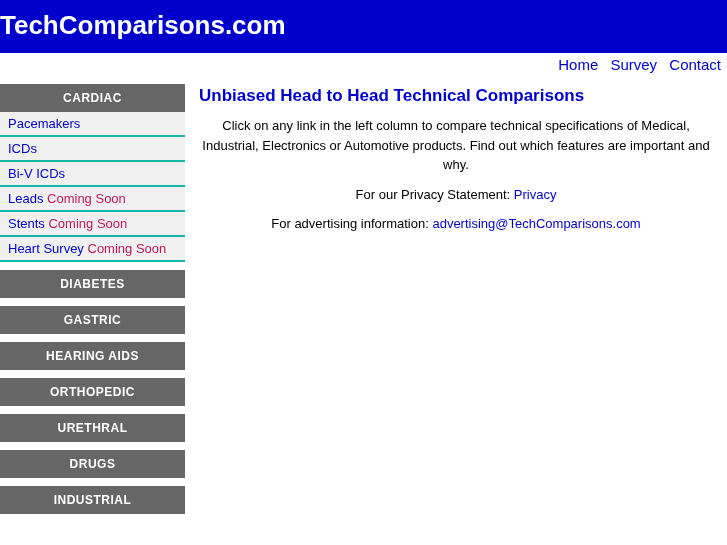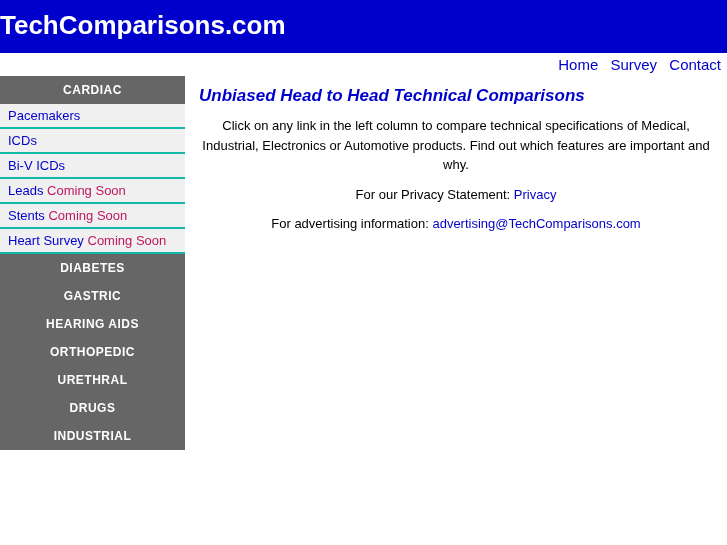--- a/index.html
+++ b/index.html
@@ -40,20 +40,21 @@
     }
 
     .sidebar-section-header {
       background: #666;
       color: #fff;
       font-weight: bold;
       font-size: 12px;
       text-align: center;
       padding: 7px 8px;
       letter-spacing: 0.5px;
+      margin-top: 8px;
     }
 
     .sidebar-link {
       display: block;
       padding: 4px 8px;
       color: #00c;
       text-decoration: none;
       font-size: 13px;
       background: #f0f0f0;
       border-bottom: 2px solid #14b8a6;
@@ -67,21 +68,20 @@
     #main-content {
       flex: 1;
       padding: 10px 14px;
     }
 
     #main-content h2 {
       font-size: 17px;
       color: #00c;
       margin-bottom: 10px;
       font-weight: bold;
-      font-style: italic;
     }
 
     #main-content p {
       margin-bottom: 10px;
       font-size: 13px;
       line-height: 1.5;
       text-align: center;
     }
 
     #main-content a {

